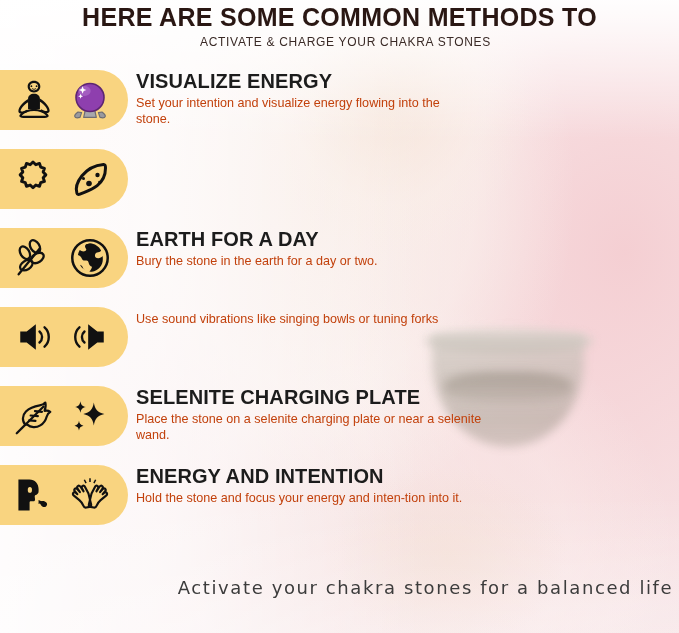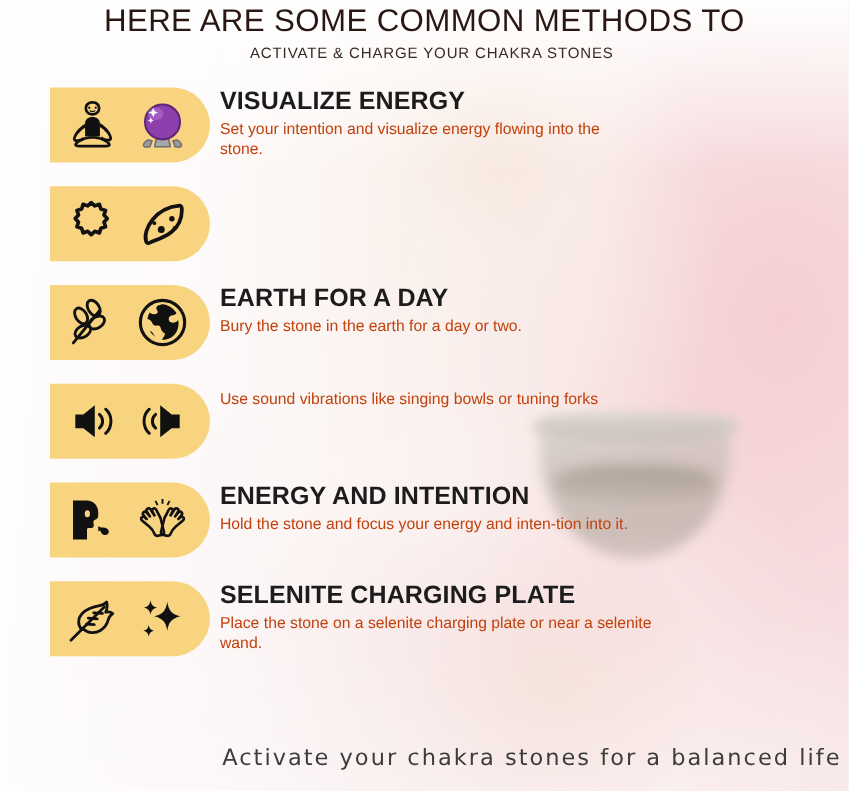--- a/index.html
+++ b/index.html
@@ -74,39 +74,39 @@
     background: linear-gradient(180deg, rgba(255,255,255,0.95) 0%, rgba(255,255,255,0.55) 9%, rgba(255,255,255,0) 22%);
   }
   .bg-bottom-fade {
     background: linear-gradient(180deg, rgba(255,255,255,0) 78%, rgba(255,255,255,0.18) 92%, rgba(255,255,255,0.30) 100%);
   }
 
   
   .header { position: relative; text-align: center; padding-top: 4px; }
   .title {
     font-size: 25px;
-    font-weight: normal;
+    font-weight: bold;
     letter-spacing: 0.3px;
     color: #2a1713;
     line-height: 1.08;
     margin: 0;
     white-space: nowrap;
   }
   .subtitle {
     font-size: 12px;
     font-weight: normal;
     letter-spacing: 0.7px;
     color: #3a2a26;
     margin: 5px 0 0 12px;
     line-height: 1.1;
     white-space: nowrap;
   }
 
   
-  .rows { position: relative; margin-top: 21px; padding-left: 40px; }
+  .rows { position: relative; margin-top: 21px; }
   .row {
     position: relative;
     height: 60px;
     margin-bottom: 19px;
     display: flex;
     align-items: flex-start;
   }
   .pill {
     flex: 0 0 auto;
     width: 128px;
@@ -140,21 +140,21 @@
     line-height: 1.28;
     margin: 3px 0 0 0;
     max-width: 330px;
   }
   .row-desc.wide { max-width: 350px; }
 
   
   .footer {
     position: absolute;
     left: 0; right: 0;
-    top: 596px;
+    top: 577px;
     text-align: center;
     padding-left: 12px;
   }
   .footer-text {
     display: inline-block;
     font-family: "DejaVu Sans", sans-serif;
     font-size: 18px;
     font-weight: normal;
     letter-spacing: 1.6px;
     color: #3c3c3c;
@@ -294,20 +294,50 @@
         </span>
       </div>
       <div class="row-text">
         <p class="row-desc wide">Use sound vibrations like singing bowls or tuning forks</p>
       </div>
     </div>
 
     <div class="row">
       <div class="pill">
         <span class="icon">
+          <svg width="46" height="46" viewBox="0 0 48 48">
+            <g fill="none" stroke="#111" stroke-width="2.3" stroke-linecap="round" stroke-linejoin="round">
+              <path d="M6 42l9-9"></path>
+              <path d="M15 33c-3.6-3.6-3.4-9.6.6-13.6 3.6-3.6 9-5.5 14.4-6.4 2.6-.4 4.4-1.4 5.8-3 .8 2.6.4 5.6-.8 8.6 2.4-.6 4.4-.2 6 1-2 1.2-3.2 3-3.8 5.2-1 3.8-3.2 7-6.6 9-4.4 2.6-10.2 2.4-13.6-.8z"></path>
+              <path d="M16 32L34 14"></path>
+              <path d="M20.5 23.5l7.5.6"></path>
+              <path d="M25 19l7.3.6"></path>
+              <path d="M19 28.5l6.5.5"></path>
+            </g>
+          </svg>
+        </span>
+        <span class="icon">
+          <svg width="46" height="46" viewBox="0 0 48 48">
+            <g fill="#111">
+              <path d="M28 10c1.2 7.2 3.8 10.3 11 12-7.2 1.7-9.8 4.8-11 12-1.2-7.2-3.8-10.3-11-12 7.2-1.7 9.8-4.8 11-12z"></path>
+              <path d="M14 8.5c.6 3.7 1.9 5.3 5.6 6.1-3.7.9-5 2.5-5.6 6.1-.6-3.6-1.9-5.2-5.6-6.1 3.7-.8 5-2.4 5.6-6.1z"></path>
+              <path d="M12.5 29c.5 3.1 1.6 4.4 4.7 5.1-3.1.7-4.2 2.1-4.7 5.1-.5-3-1.6-4.4-4.7-5.1 3.1-.7 4.2-2 4.7-5.1z"></path>
+            </g>
+          </svg>
+        </span>
+      </div>
+      <div class="row-text">
+        <p class="row-title">SELENITE CHARGING PLATE</p>
+        <p class="row-desc wide">Place the stone on a selenite charging plate or near a selenite wand.</p>
+      </div>
+    </div>
+
+    <div class="row">
+      <div class="pill">
+        <span class="icon">
           <svg width="44" height="44" viewBox="0 0 48 48">
             <g>
               <path d="M7 7h12c6 0 10 4.5 10 10.5v2.5c0 1.8-.8 3-2.2 3.6l-1 .4c-.8.4-1.1 1-1 1.9l.3 2.4c.2 1.6-.5 2.6-2 2.6h-2.4c-1 0-1.5.5-1.5 1.5V41H7z" fill="#111"></path>
               <ellipse cx="19.5" cy="18.5" rx="2.3" ry="3.1" fill="#f9d480"></ellipse>
               <path d="M26.5 26c1.3.5 2 1.4 2 2.4 0 1.1-.9 1.9-2.3 1.9" fill="none" stroke="#f9d480" stroke-width="1.6" stroke-linecap="round"></path>
               <path d="M29.5 31.5c3.6-1.6 6.4-1.2 8 .8 1.2 1.5 1 3.2-.4 4.2-1.5 1.1-3.7.7-5-.8" fill="#111"></path>
               <path d="M29 29.5l5 2.2-5 2.2z" fill="#111"></path>
             </g>
           </svg>
         </span>
@@ -324,49 +354,19 @@
             </g>
           </svg>
         </span>
       </div>
       <div class="row-text">
         <p class="row-title">ENERGY AND INTENTION</p>
         <p class="row-desc">Hold the stone and focus your energy and inten-tion into it.</p>
       </div>
     </div>
 
-    <div class="row">
-      <div class="pill">
-        <span class="icon">
-          <svg width="46" height="46" viewBox="0 0 48 48">
-            <g fill="none" stroke="#111" stroke-width="2.3" stroke-linecap="round" stroke-linejoin="round">
-              <path d="M6 42l9-9"></path>
-              <path d="M15 33c-3.6-3.6-3.4-9.6.6-13.6 3.6-3.6 9-5.5 14.4-6.4 2.6-.4 4.4-1.4 5.8-3 .8 2.6.4 5.6-.8 8.6 2.4-.6 4.4-.2 6 1-2 1.2-3.2 3-3.8 5.2-1 3.8-3.2 7-6.6 9-4.4 2.6-10.2 2.4-13.6-.8z"></path>
-              <path d="M16 32L34 14"></path>
-              <path d="M20.5 23.5l7.5.6"></path>
-              <path d="M25 19l7.3.6"></path>
-              <path d="M19 28.5l6.5.5"></path>
-            </g>
-          </svg>
-        </span>
-        <span class="icon">
-          <svg width="46" height="46" viewBox="0 0 48 48">
-            <g fill="#111">
-              <path d="M28 10c1.2 7.2 3.8 10.3 11 12-7.2 1.7-9.8 4.8-11 12-1.2-7.2-3.8-10.3-11-12 7.2-1.7 9.8-4.8 11-12z"></path>
-              <path d="M14 8.5c.6 3.7 1.9 5.3 5.6 6.1-3.7.9-5 2.5-5.6 6.1-.6-3.6-1.9-5.2-5.6-6.1 3.7-.8 5-2.4 5.6-6.1z"></path>
-              <path d="M12.5 29c.5 3.1 1.6 4.4 4.7 5.1-3.1.7-4.2 2.1-4.7 5.1-.5-3-1.6-4.4-4.7-5.1 3.1-.7 4.2-2 4.7-5.1z"></path>
-            </g>
-          </svg>
-        </span>
-      </div>
-      <div class="row-text">
-        <p class="row-title">SELENITE CHARGING PLATE</p>
-        <p class="row-desc wide">Place the stone on a selenite charging plate or near a selenite wand.</p>
-      </div>
-    </div>
-
   </div>
 
   <div class="footer">
     <span class="footer-text">Activate your chakra stones for a balanced life</span>
   </div>
 
 </div>
 
 </body></html>

